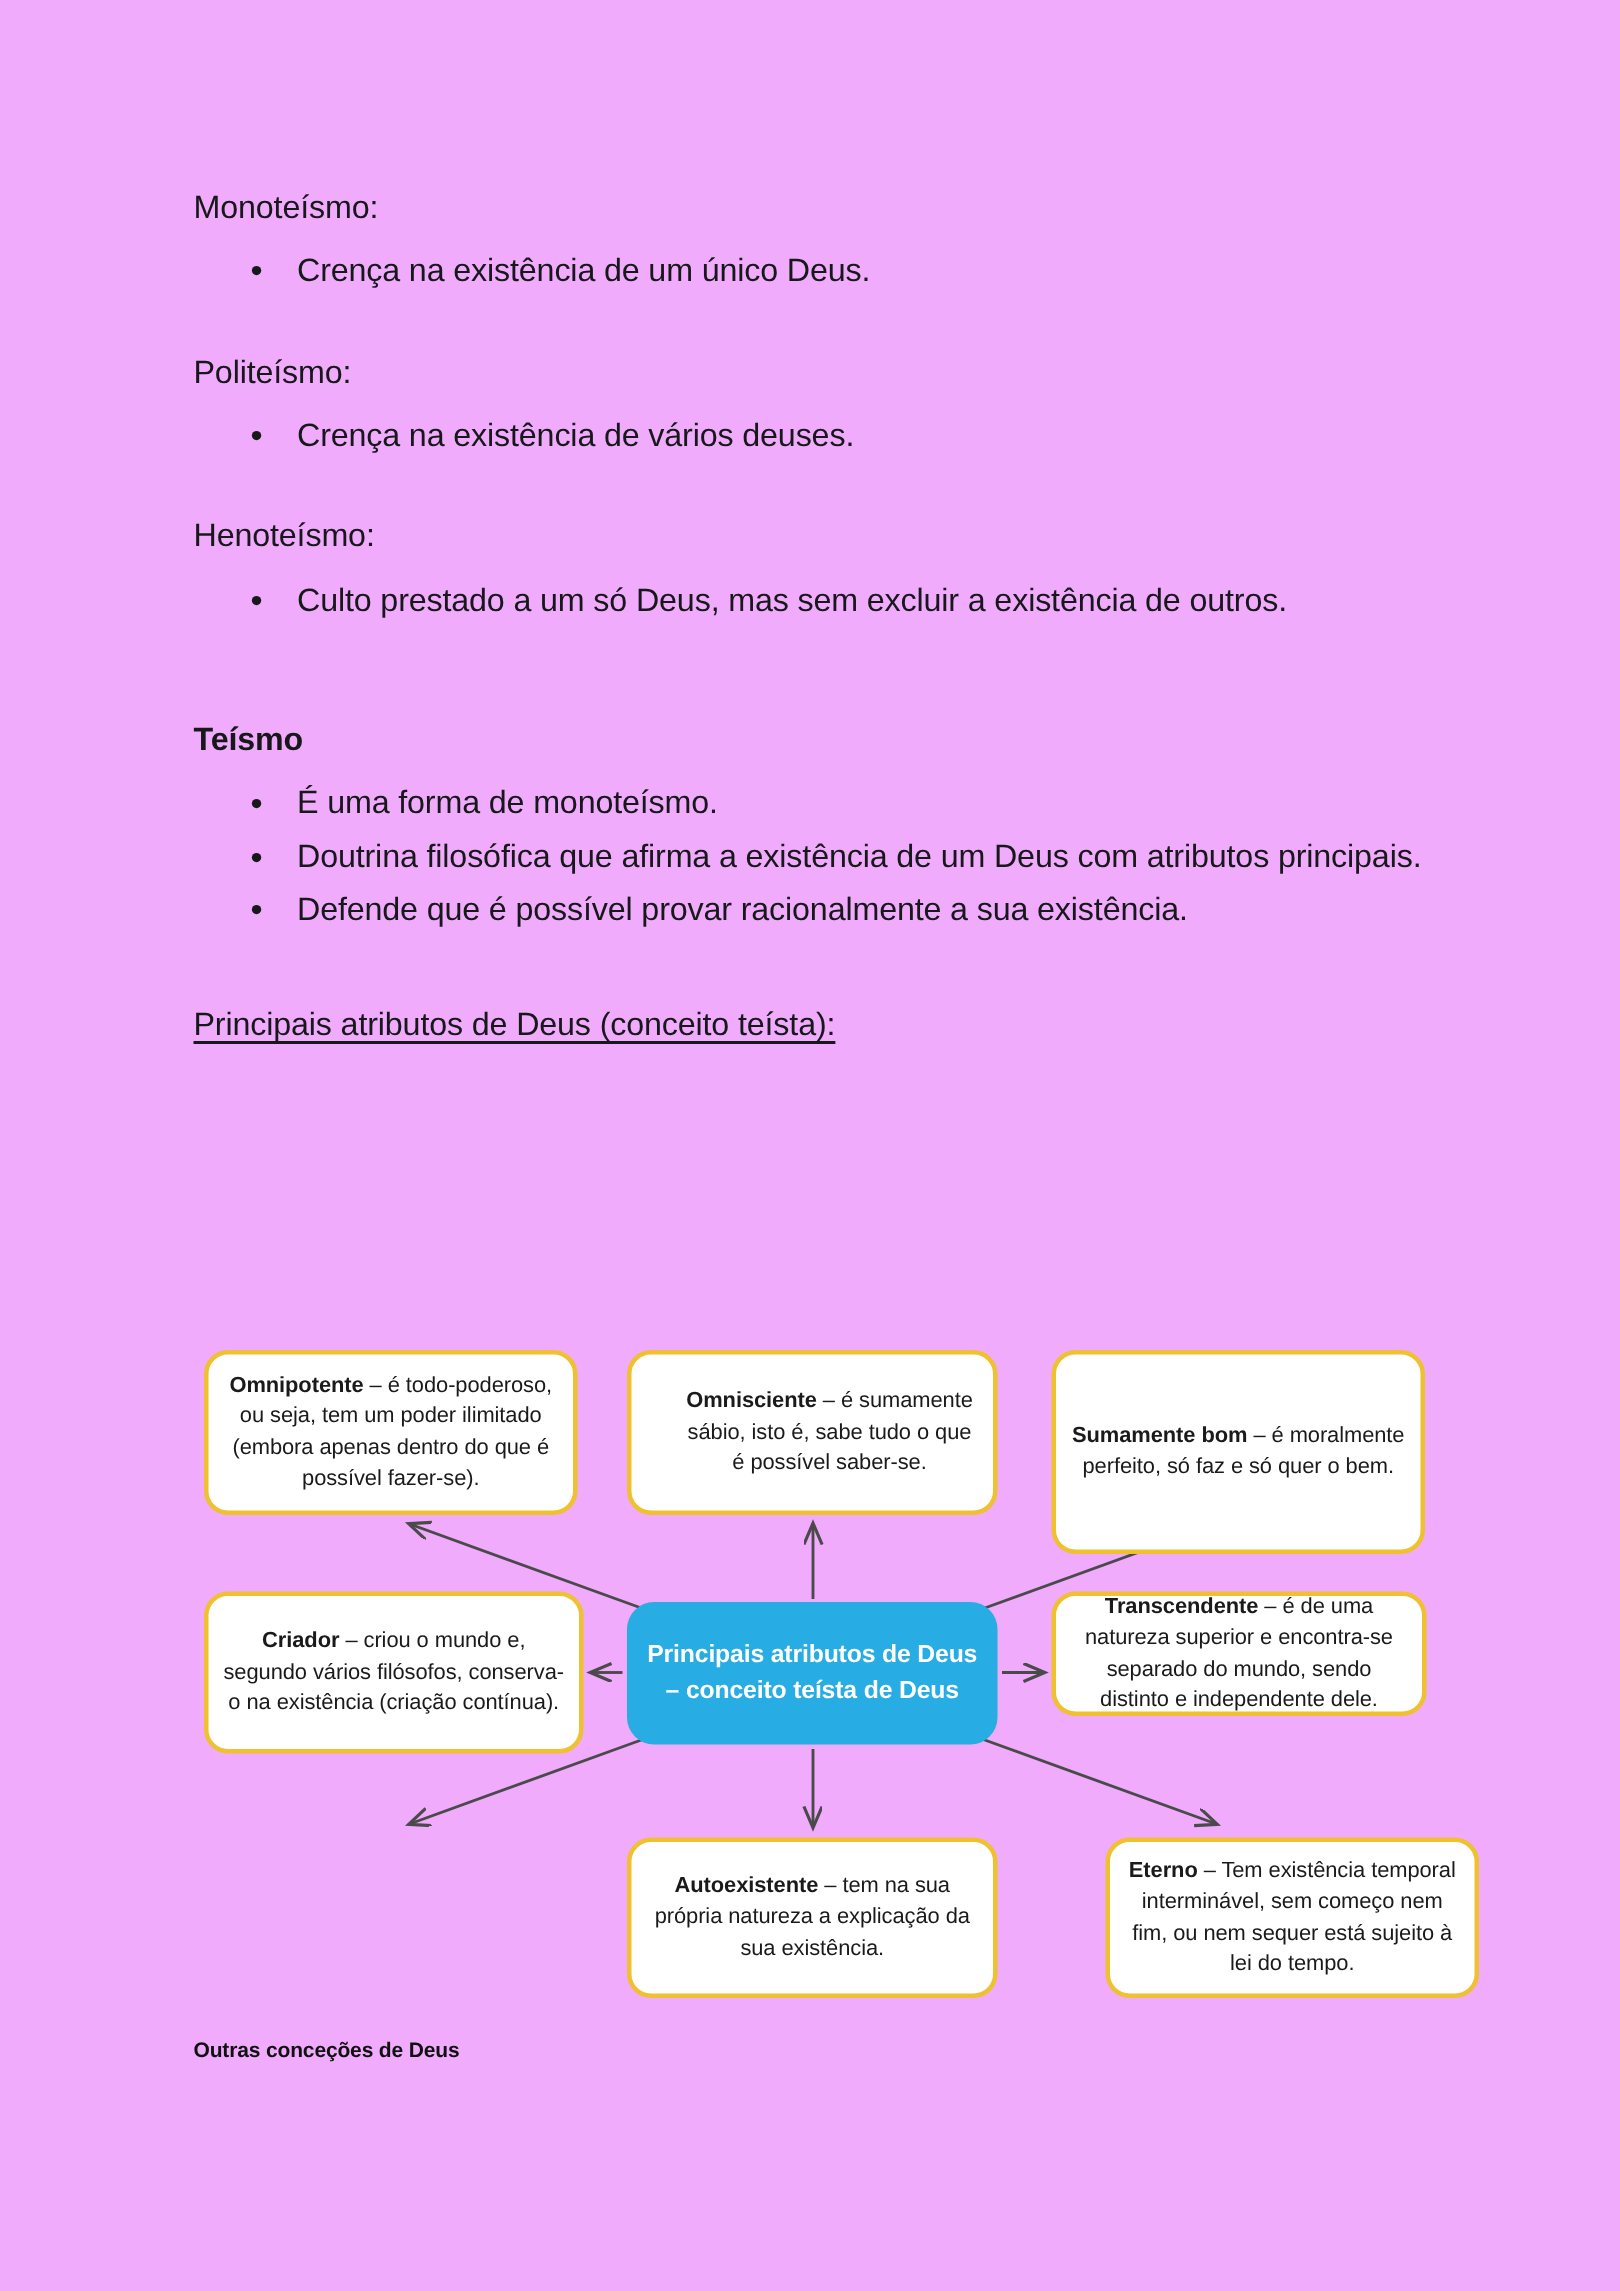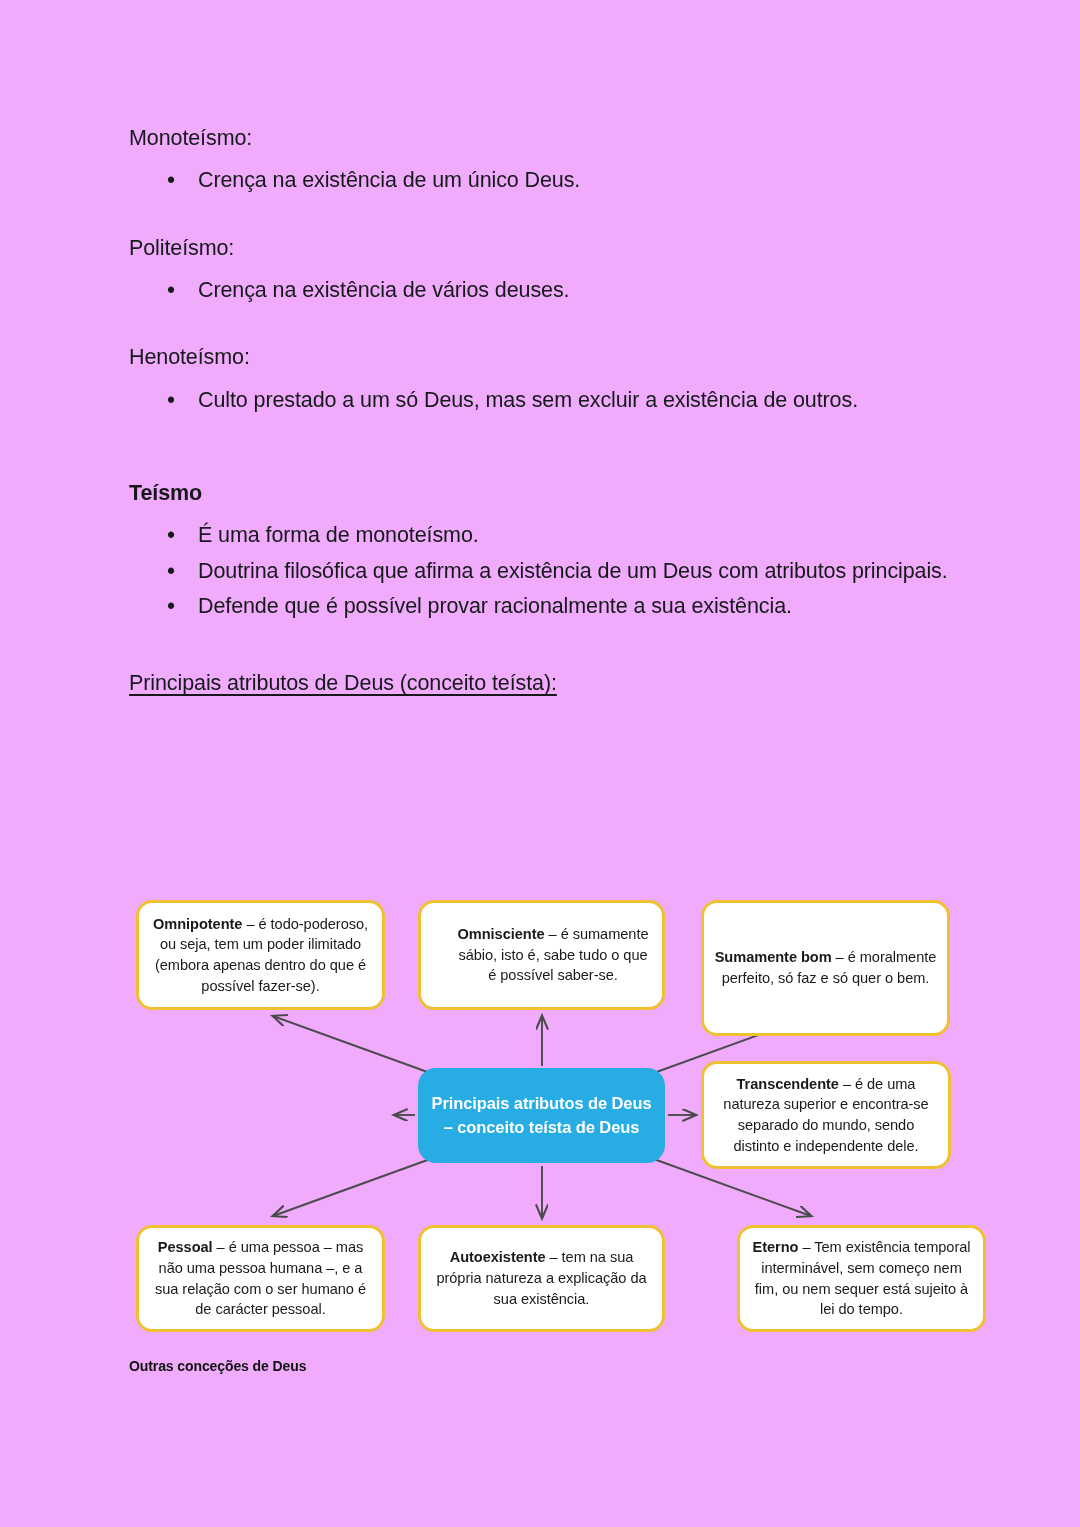--- a/index.html
+++ b/index.html
@@ -156,21 +156,21 @@
   }
 
   
   #node-omnipotente { left: 8px;   top: 12px;  width: 249px; height: 110px; }
   #node-omnisciente { left: 290px; top: 12px;  width: 247px; height: 110px; padding-left: 32px; }
   #node-sumamente   { left: 573px; top: 12px;  width: 249px; height: 136px; justify-content: center; }
 
   
   #node-criador      { left: 8px;   top: 173px; width: 253px; height: 108px; }
   #center            { left: 290px; top: 180px; width: 247px; height: 95px; }
-  #node-transcendente{ left: 573px; top: 173px; width: 250px; height: 108px; }
+  #node-transcendente{ left: 573px; top: 173px; width: 250px; height: 83px; }
 
   
   #node-pessoal      { left: 8px;   top: 337px; width: 249px; height: 107px; }
   #node-autoexistente{ left: 290px; top: 337px; width: 247px; height: 107px; }
   #node-eterno       { left: 573px; top: 337px; width: 249px; height: 107px; margin-left: 36px; }
 </style>
 </head>
 <body>
 
 <div class="page">
@@ -241,32 +241,32 @@
     </div>
 
     <div class="node" id="node-omnisciente">
       <div class="txt"><b>Omnisciente</b><span> – </span><span>é sumamente sábio, isto é, sabe tudo o que é possível saber-se.</span></div>
     </div>
 
     <div class="node" id="node-sumamente">
       <div class="txt"><b>Sumamente bom</b><span> – </span><span>é moralmente perfeito, só faz e só quer o bem.</span></div>
     </div>
 
+    <div class="node" id="node-criador">
+      <div class="txt"><b>Criador</b><span> – </span><span>criou o mundo e, segundo vários filósofos, conserva-o na existência (criação contínua).</span></div>
+    </div>
 
     <div class="center-node" id="center">
       <div class="txt">Principais atributos de Deus – conceito teísta de Deus</div>
     </div>
 
     <div class="node" id="node-transcendente">
       <div class="txt"><b>Transcendente</b><span> – </span><span>é de uma natureza superior e encontra-se separado do mundo, sendo distinto e independente dele.</span></div>
     </div>
 
-    <div class="node" id="node-pessoal">
-      <div class="txt"><b>Pessoal</b><span> – </span><span>é uma pessoa – mas não uma pessoa humana –, e a sua relação com o ser humano é de carácter pessoal.</span></div>
-    </div>
 
     <div class="node" id="node-autoexistente">
       <div class="txt"><b>Autoexistente</b><span> – </span><span>tem na sua própria natureza a explicação da sua existência.</span></div>
     </div>
 
     <div class="node" id="node-eterno">
       <div class="txt"><b>Eterno</b><span> – </span><span>Tem existência temporal interminável, sem começo nem fim, ou nem sequer está sujeito à lei do tempo.</span></div>
     </div>
 
   </div>

